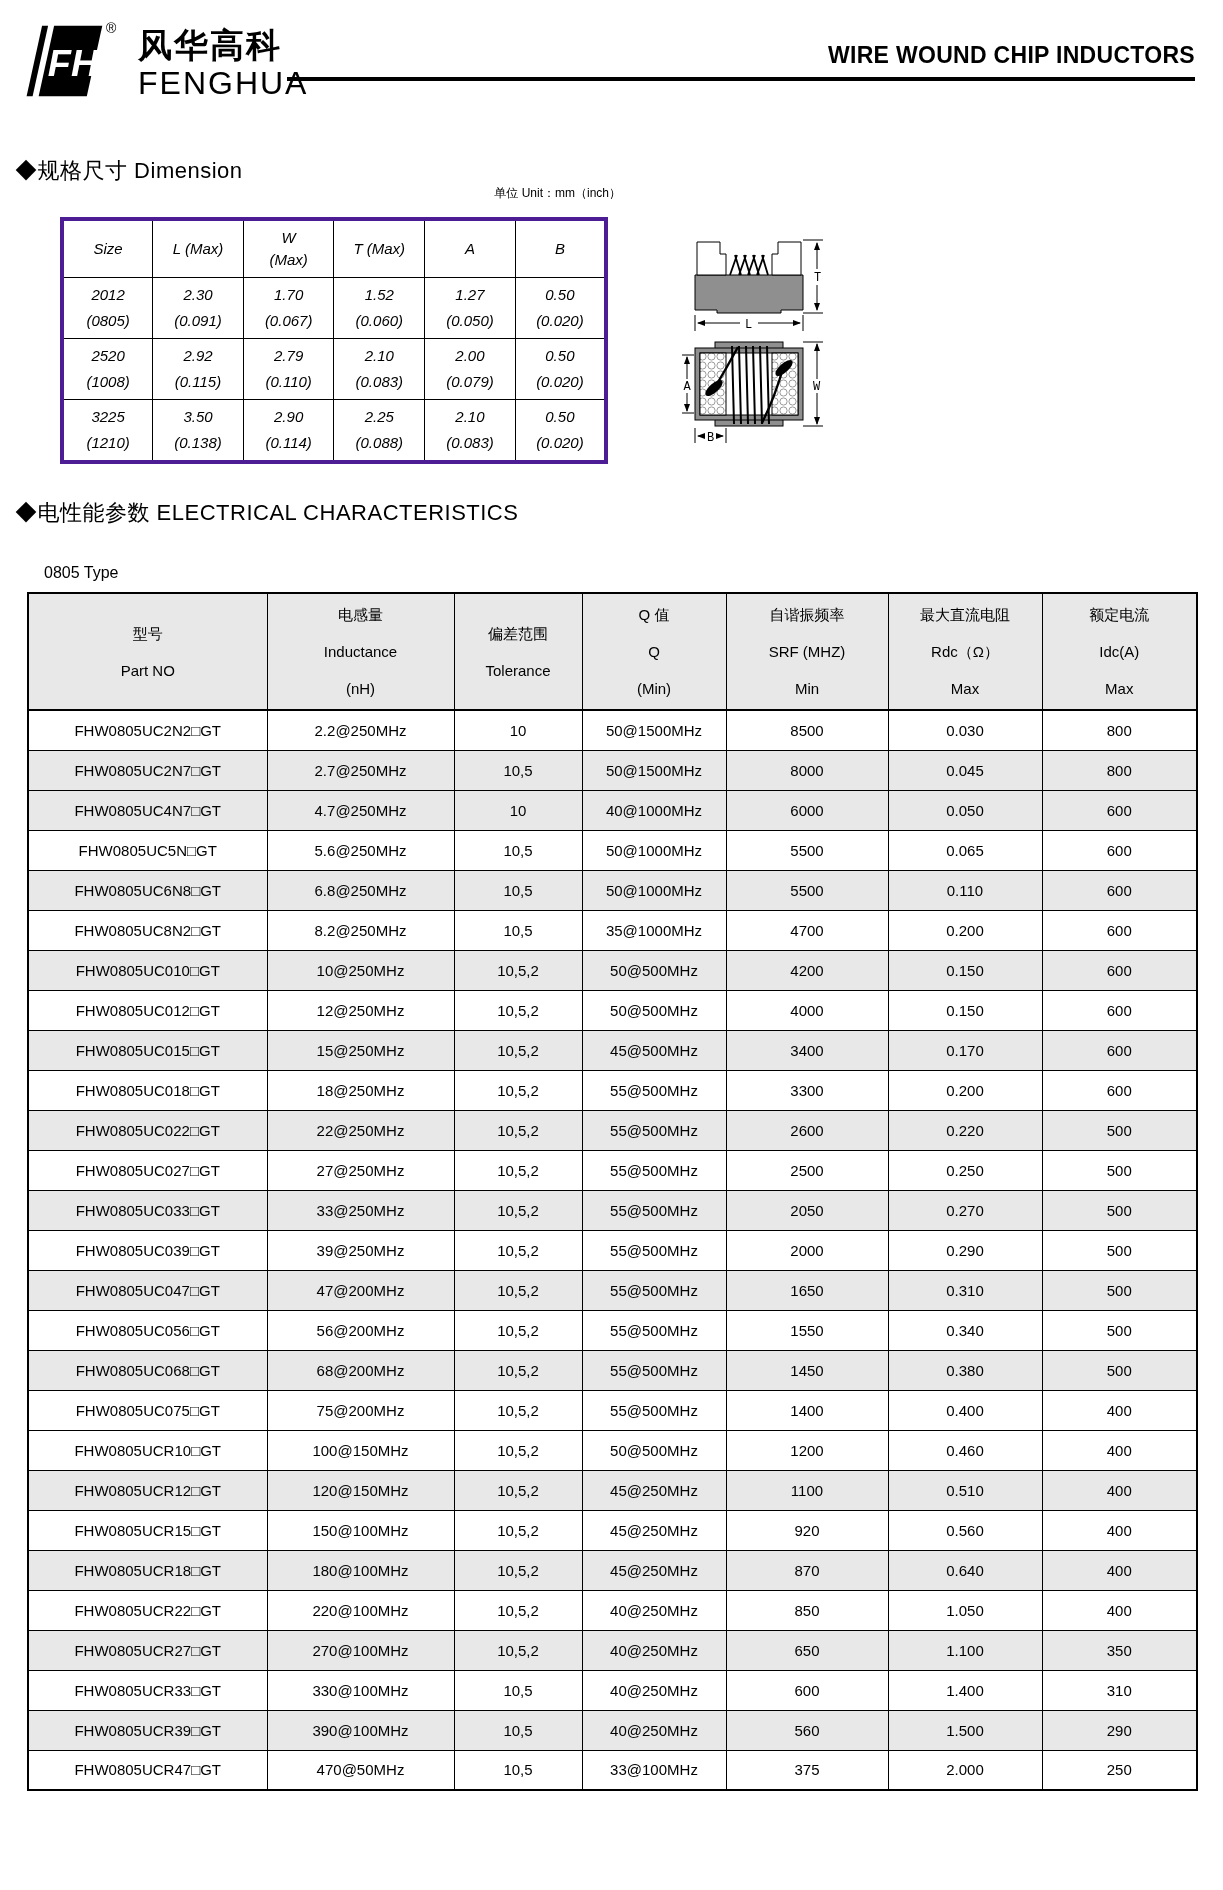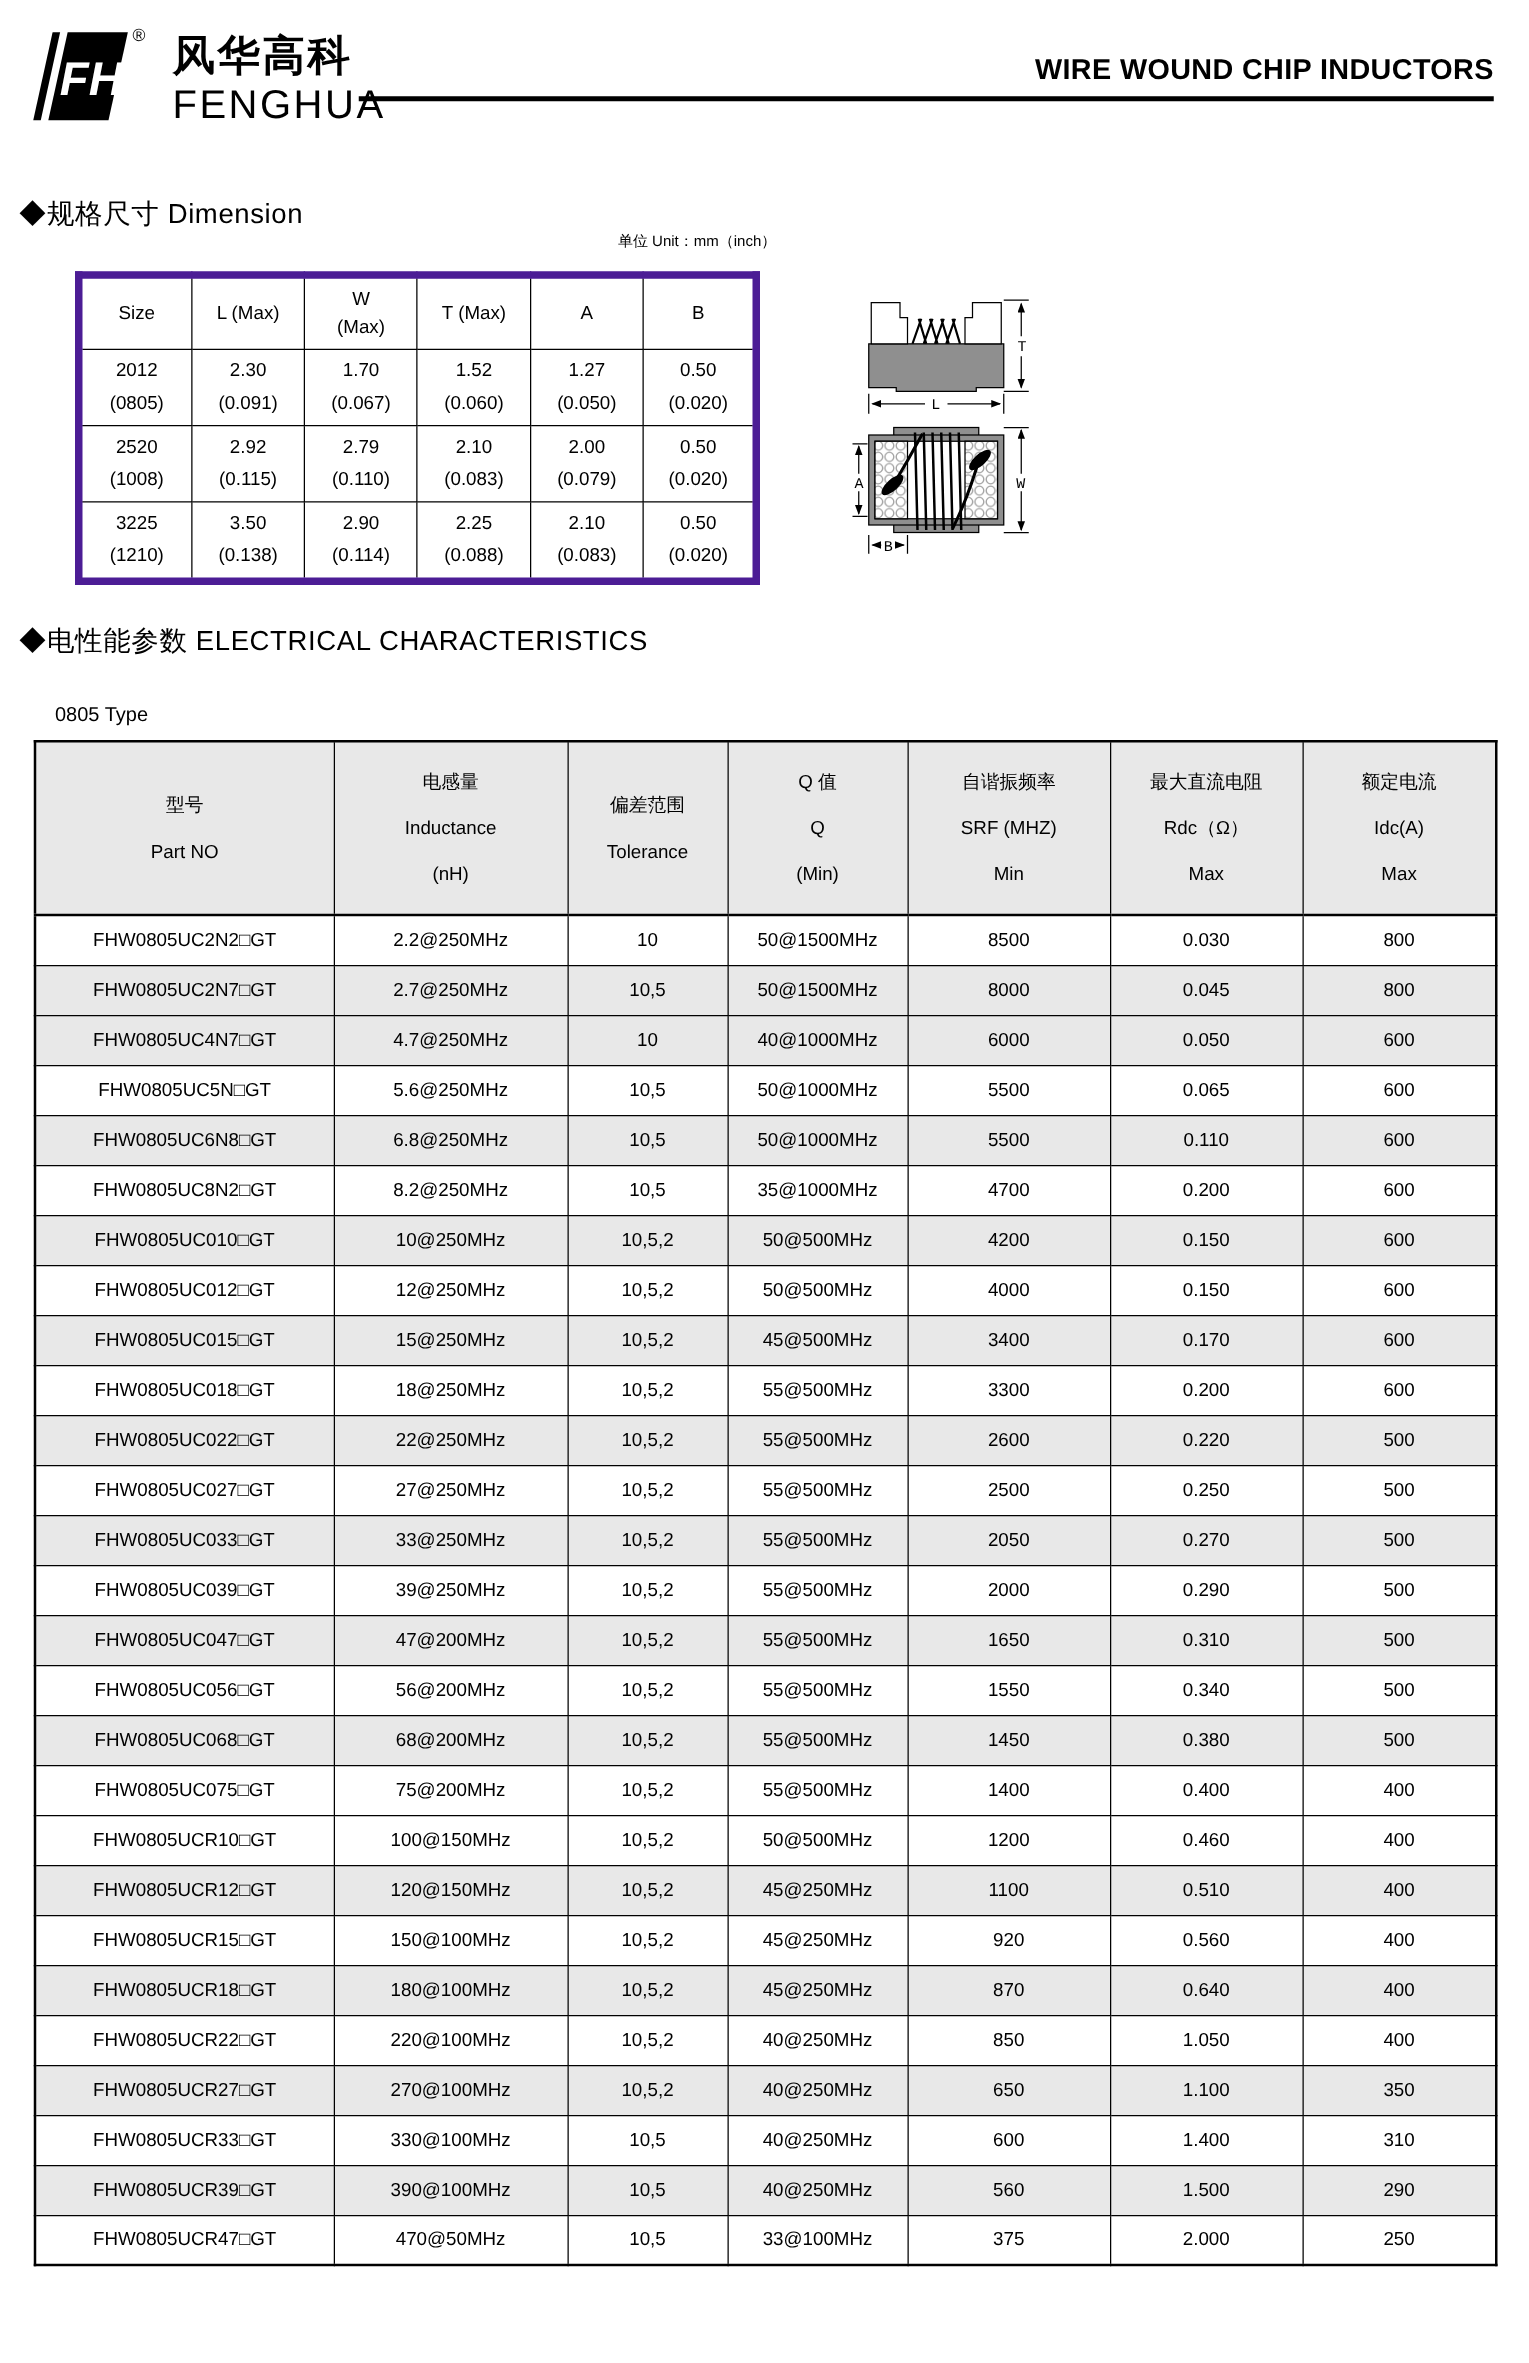--- a/index.html
+++ b/index.html
@@ -22,38 +22,38 @@
   .section-heading { position:absolute; left:15px; font-size:22px; letter-spacing:0.5px; }
   .dim-heading { top:116px;margin-top:40px; }
   .elec-heading { top:498px;text-align:center; }
   .unit-note { position:absolute; left:321px; top:185px; width:300px; text-align:right; font-size:12px; }
   .type-label { position:absolute; left:44px; top:564px; font-size:16px; }
 
   
   table { border-collapse:collapse; table-layout:fixed; }
   .dim-table {
     position:absolute; left:60px; top:217px; width:548px;
-    font-size:15px; text-align:center; border:6px solid #4c1d95;
+    font-size:15px; text-align:center; border:4px solid #4c1d95;font-style:italic;
   }
   .dim-table th, .dim-table td { border:1px solid #000; font-weight:normal; padding:0; }
   .dim-table th { height:56px; white-space:pre-line; line-height:22px; }
   .dim-table td { height:60px; line-height:26px; }
 
   
   .diagrams { position:absolute; left:680px; top:235px; width:150px; height:212px; }
   .diagrams text { font-family:"Liberation Mono", monospace; font-size:12px; fill:#000; }
 
   
   .elec-table {
     position:absolute; left:27px; top:592px; width:1169px;
     font-size:15px; text-align:center; border:2px solid #000;
   }
   .elec-table th, .elec-table td { border:1px solid #000; font-weight:normal; padding:0; }
   .elec-table thead th { background:var(--head-bg,#e8e8e8); height:115px; border-bottom:2px solid #000; }
-  .hlines { display:flex; flex-direction:column; justify-content:center; height:137px; line-height:37px; }
+  .hlines { display:flex; flex-direction:column; justify-content:center; height:115px; line-height:37px; }
   .elec-table tbody tr { height:40px; }
   .elec-table tbody tr.alt { background:var(--row-alt,#e8e8e8); }
 </style>
 </head>
 <body>
 
 <div class="page">
 
   <svg class="logo-mark" viewBox="0 0 100 86">
     <polygon points="10,84 28,2 35,2 17,84" fill="#000"></polygon>

